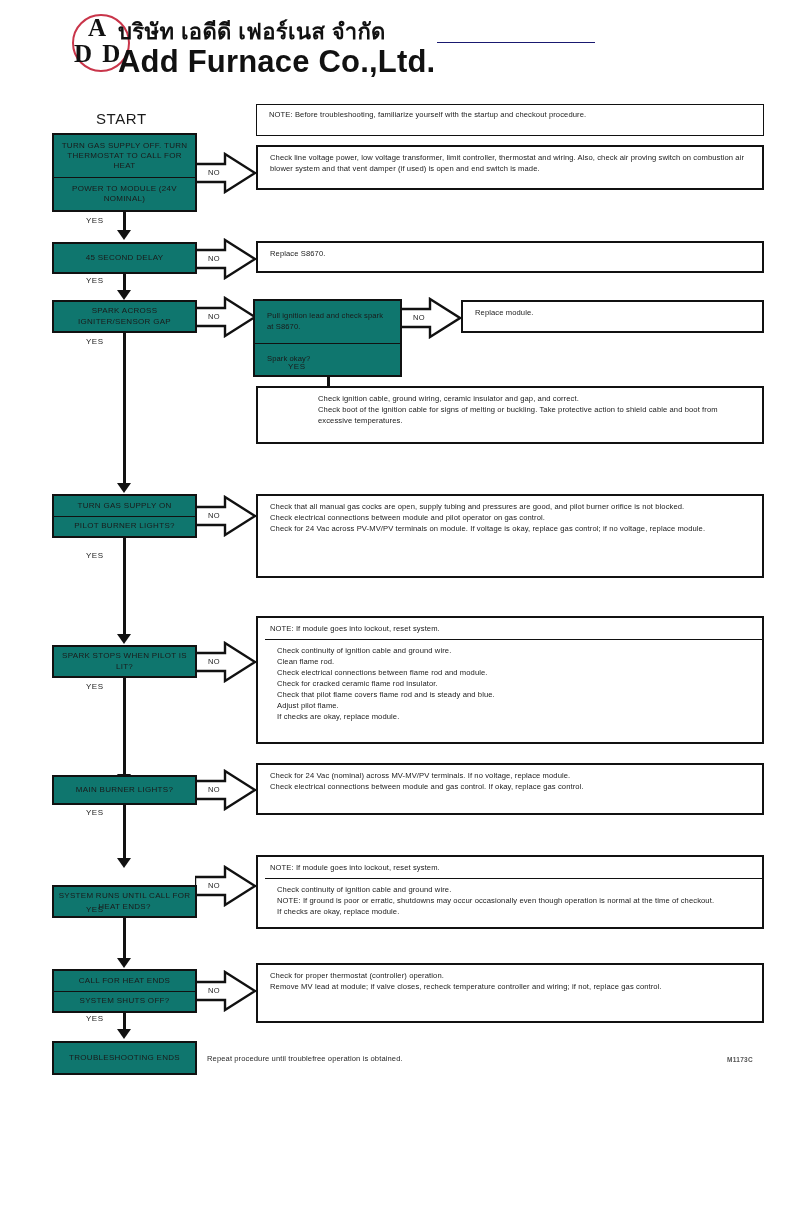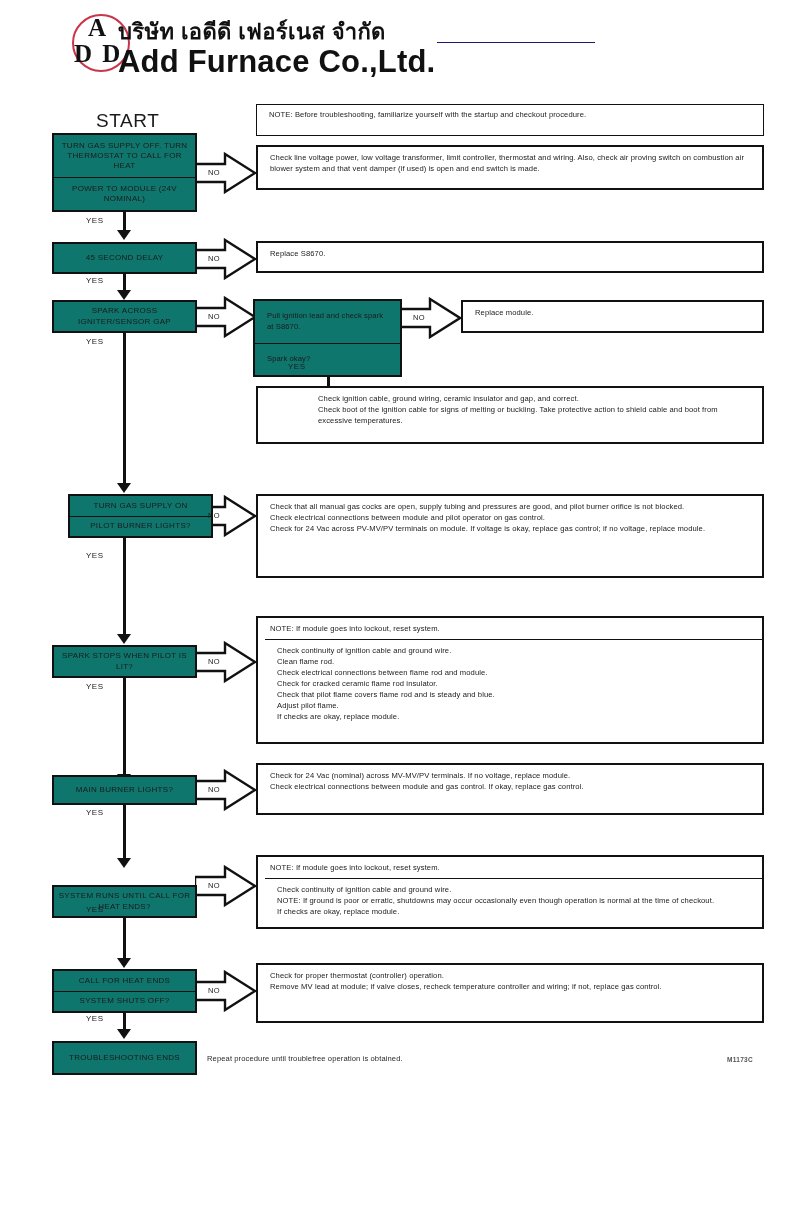--- a/index.html
+++ b/index.html
@@ -144,21 +144,21 @@
     font-size: 7.5px;
     color: #1a1a1a;
     letter-spacing: 0.4px;
     z-index: 6;
   }
   .blockarrow { position: absolute; z-index: 2; }
   .blockarrow svg { display: block; }
 
   .start-label {
     position: absolute;
-    font-size: 19px;
+    font-size: 15px;
     color: #1a1a1a;
     letter-spacing: 0.6px;
   }
   .footnote {
     position: absolute;
     font-size: 7.6px;
     color: #2a2a2a;
     letter-spacing: 0.1px;
   }
   .doccode {
@@ -264,21 +264,21 @@
 
     <div class="panel" style="left:256px; top:386px; width:508px; height:58px;padding-left:48px;">
       <div class="pseg">Check ignition cable, ground wiring, ceramic insulator and gap, and correct.
 Check boot of the ignition cable for signs of melting or buckling.  Take protective action to shield cable and boot from excessive temperatures.</div>
     </div>
 
     <div class="vline" style="left:123px; top:333px; height:154px;"></div>
     <div class="vhead" style="left:117px; top:483px;"></div>
     <div class="yes-label" style="left:86px; top:337px;">YES</div>
 
-    <div class="node" style="left:52px; top:494px; width:145px; height:44px;margin-left:16px;">
+    <div class="node" style="left:52px; top:494px; width:145px; height:44px;">
       <div class="seg">TURN GAS SUPPLY ON</div>
       <div class="seg">PILOT BURNER LIGHTS?</div>
     </div>
     <div class="blockarrow" style="left:195px; top:495px;">
       <svg width="62" height="42" viewBox="0 0 62 42">
         <path d="M0,12 L30,12 L30,2 L60,21 L30,40 L30,30 L0,30 Z" fill="#ffffff" stroke="#111" stroke-width="2.4" stroke-linejoin="miter"></path>
       </svg>
     </div>
     <div class="no-label" style="left:208px; top:511px;">NO</div>
     <div class="panel" style="left:256px; top:494px; width:508px; height:84px;">

